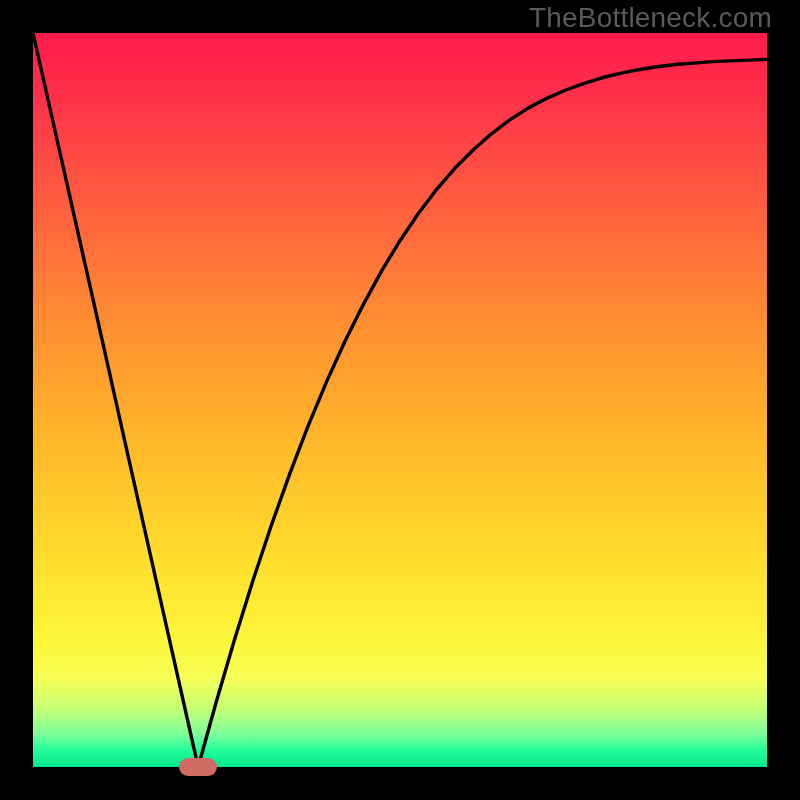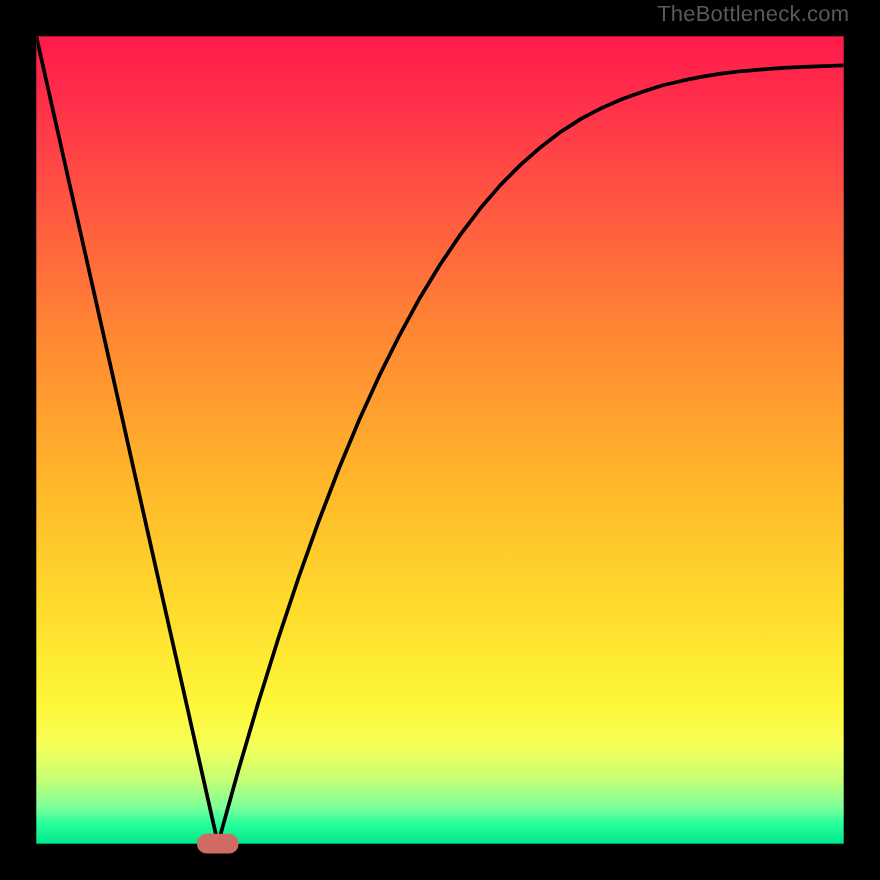--- a/index.html
+++ b/index.html
@@ -17,21 +17,21 @@
     top: 0;
     width: 800px;
     height: 800px;
     background: #000;
   }
   .watermark {
     position: absolute;
     top: 2px;
     right: 28px;
     color: #5a5a5a;
-    font-size: 20px;
+    font-size: 28px;
     font-weight: 500;
     letter-spacing: 0.2px;
     user-select: none;
   }
   .plot-wrap {
     position: absolute;
     left: 33px;
     top: 33px;
     width: 734px;
     height: 734px;

